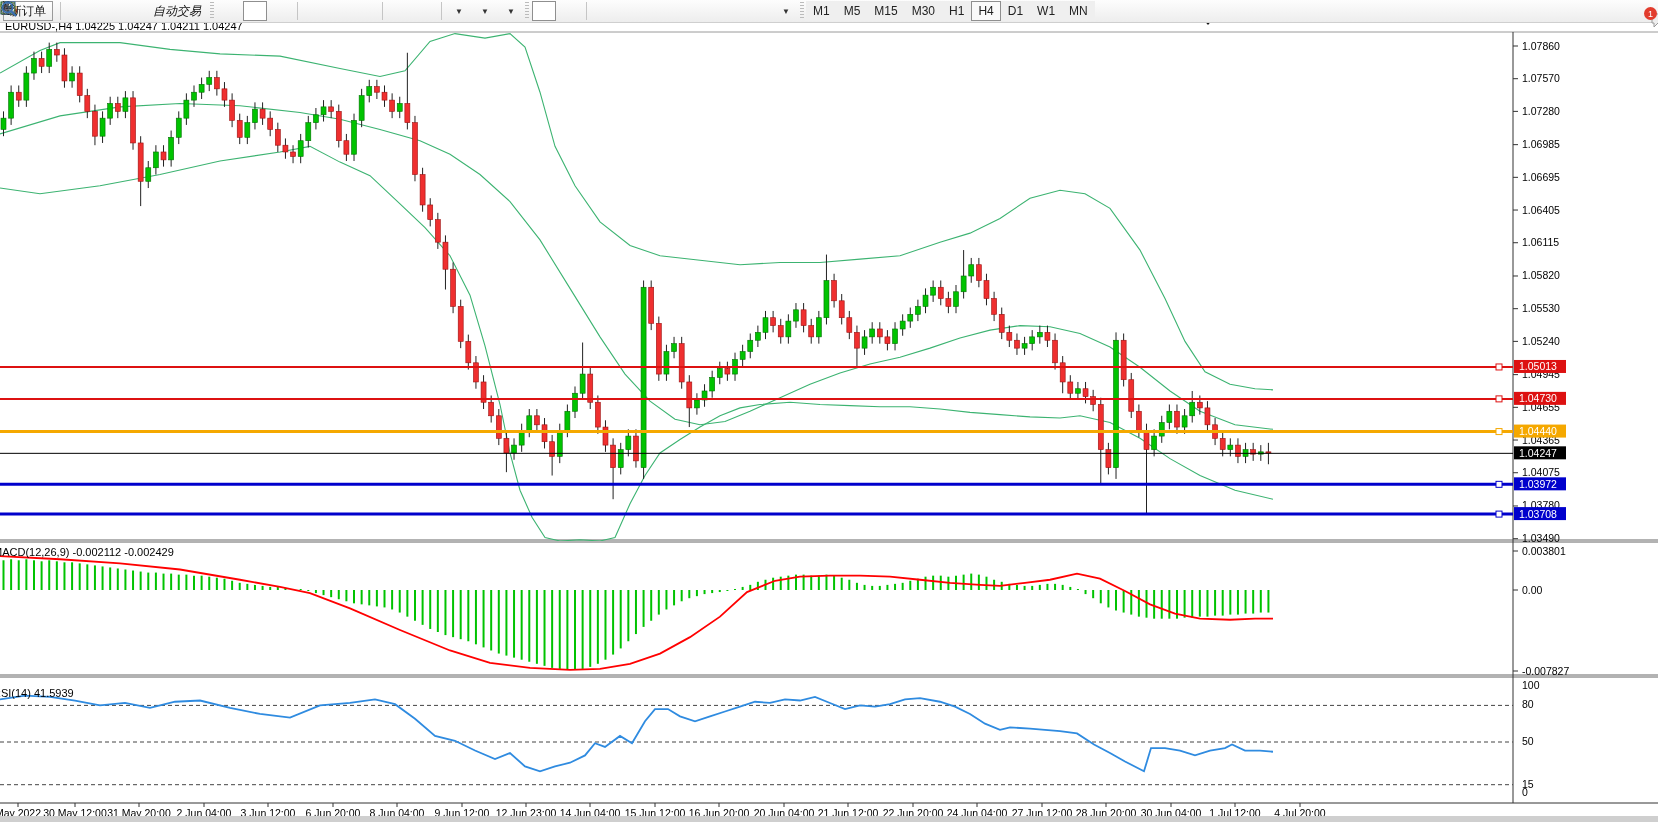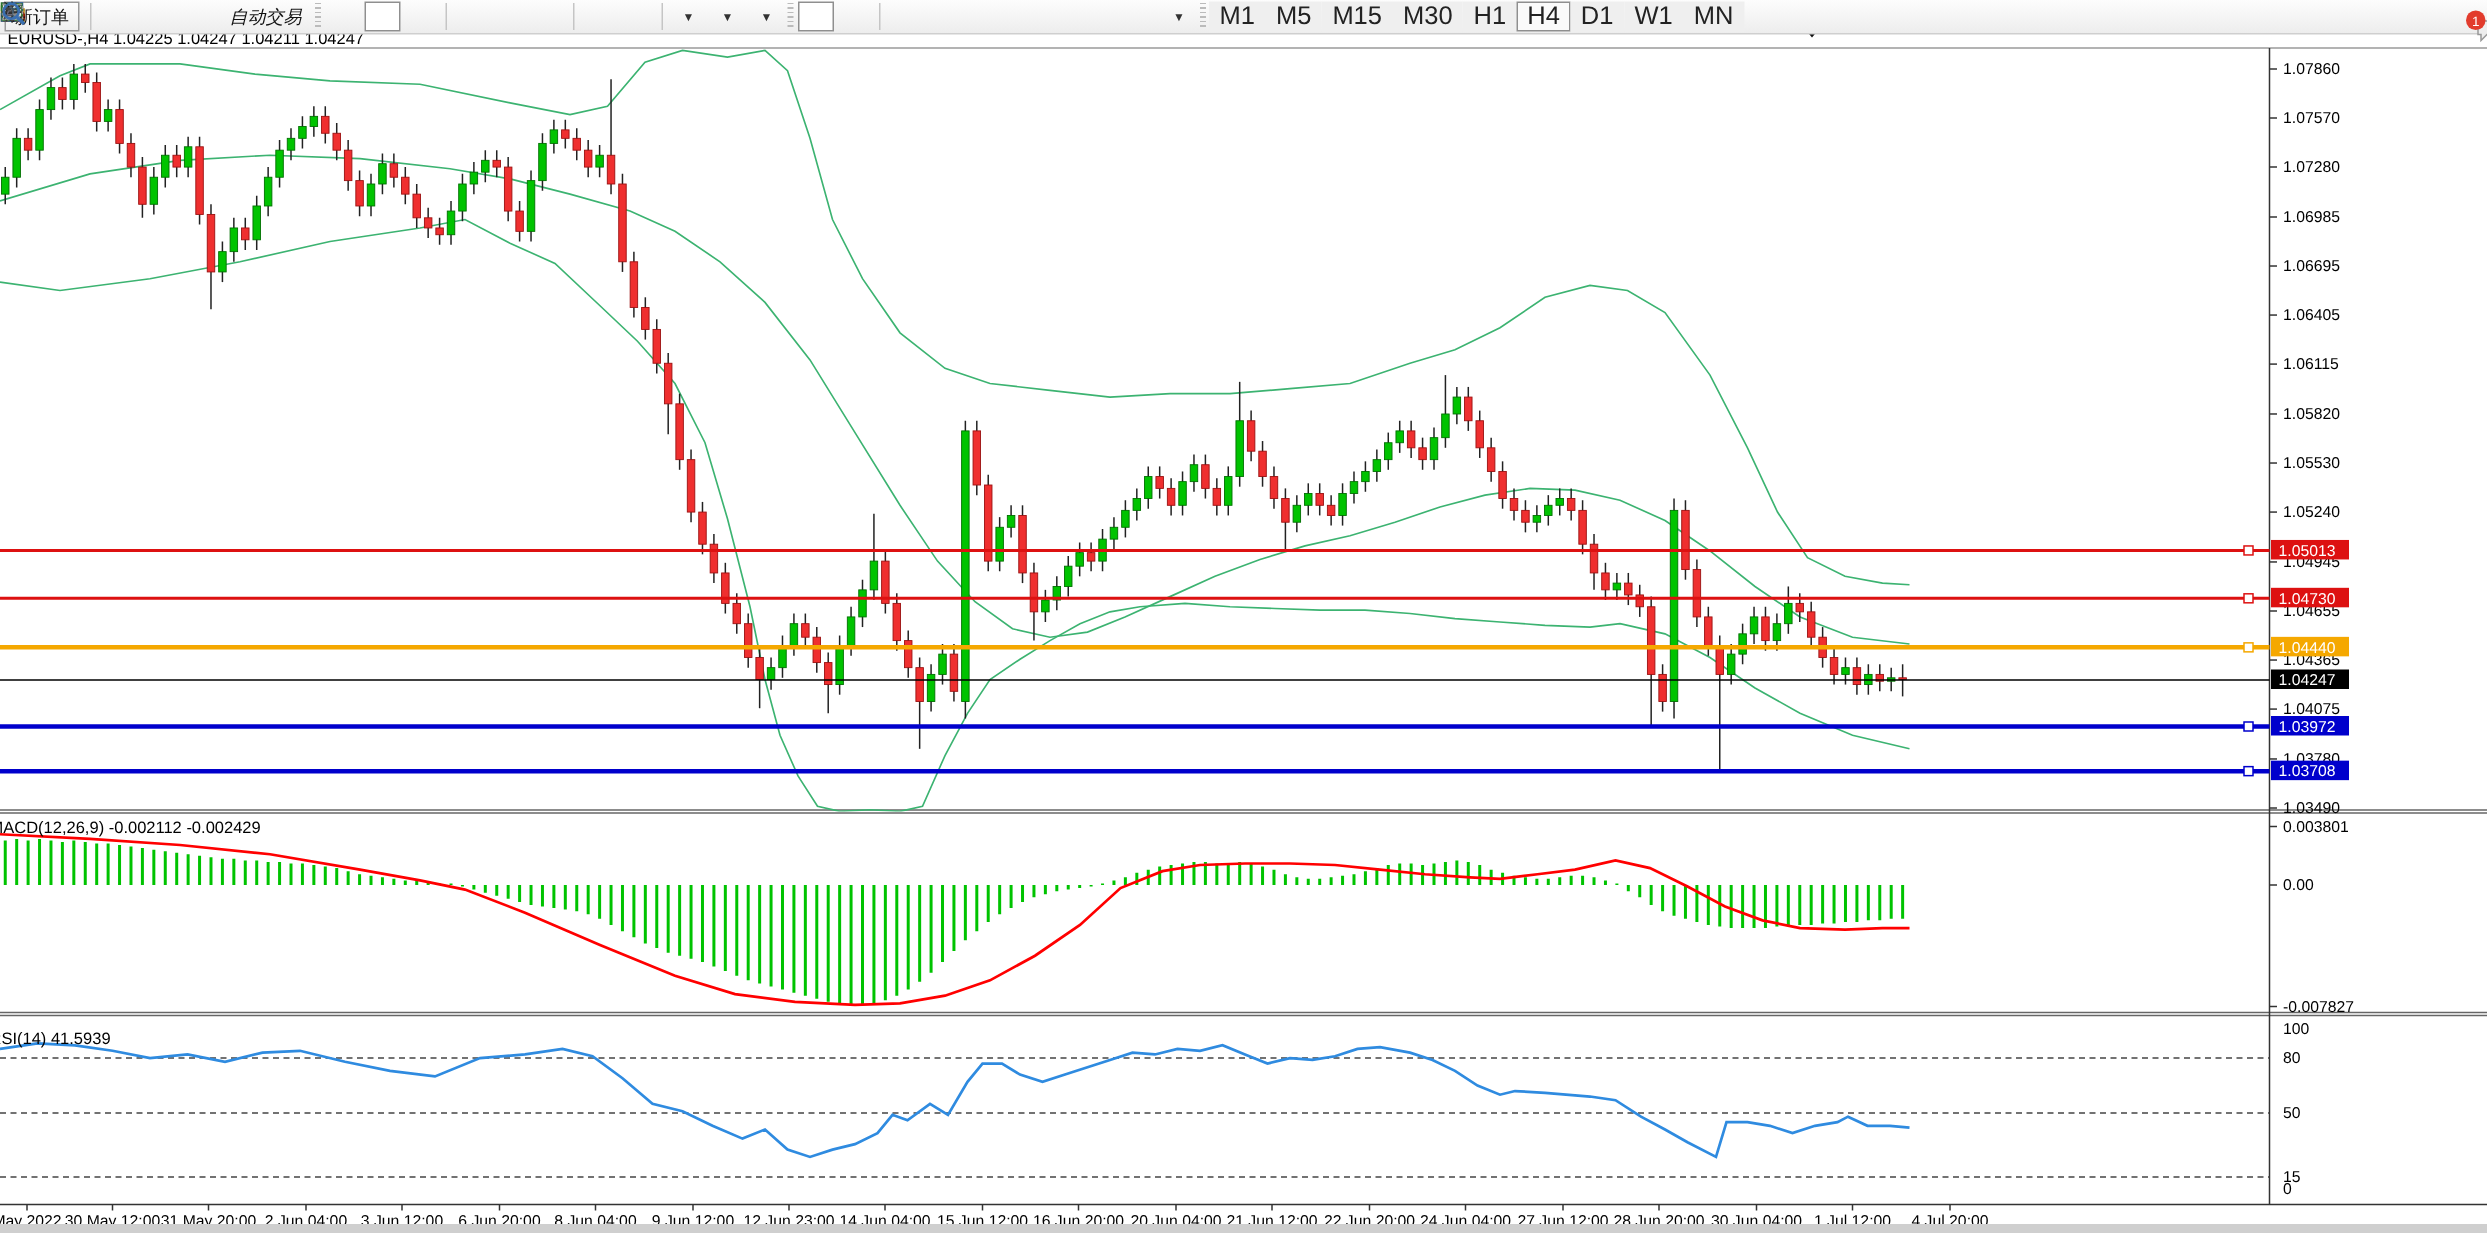--- a/index.html
+++ b/index.html
@@ -9,21 +9,21 @@
     background:linear-gradient(#fdfdfd,#ededed);border-bottom:1px solid #cfcfcf;
     display:flex;align-items:center;padding:0 2px;box-sizing:border-box;z-index:5;}
   .btn{display:flex;align-items:center;justify-content:center;height:20px;min-width:24px;
     border:1px solid transparent;background:transparent;padding:0 2px;margin:0 1px;cursor:default;
     font-family:"Liberation Sans",sans-serif;font-size:12px;color:#111;}
   .btn.active{border:1px solid #8f8f8f;background:#fff;}
   .btn .ddm{font-size:8px;color:#333;margin-left:2px;}
   .text-btn{border:1px solid #9a9a9a;background:linear-gradient(#fff,#efefef);padding:0 6px;margin-right:4px;}
   .sep{width:1px;height:18px;background:#c5c5c5;margin:0 3px;}
   .grip{width:4px;height:18px;margin:0 2px;background:repeating-linear-gradient(#bbb 0 1px,transparent 1px 3px);}
-  .tf{font-size:17px;color:#222;padding:0 6px;height:20px;display:flex;align-items:center;border:1px solid transparent;margin:0;}
+  .tf{font-size:12px;color:#222;padding:0 6px;height:20px;display:flex;align-items:center;border:1px solid transparent;margin:0;}
   .tf.active{border:1px solid #8f8f8f;background:#fafafa;}
   .right{margin-left:auto;display:flex;align-items:center;margin-right:6px;}
   .badge{position:absolute;top:-4px;right:-7px;background:#e23c2d;color:#fff;border-radius:8px;
     font-size:9px;width:13px;height:13px;display:flex;align-items:center;justify-content:center;}
   .chat{position:relative;margin-left:14px;}
   
   .chart-area{position:absolute;left:0;top:14px;width:1658px;height:807px;border-top:1px solid #9a9a9a;overflow:hidden;}
   svg{position:absolute;left:0;top:0;}
   .ovl{position:absolute;font-size:11px;color:#000;white-space:nowrap;z-index:3;}
   #chart-title{left:5px;top:5px;}

